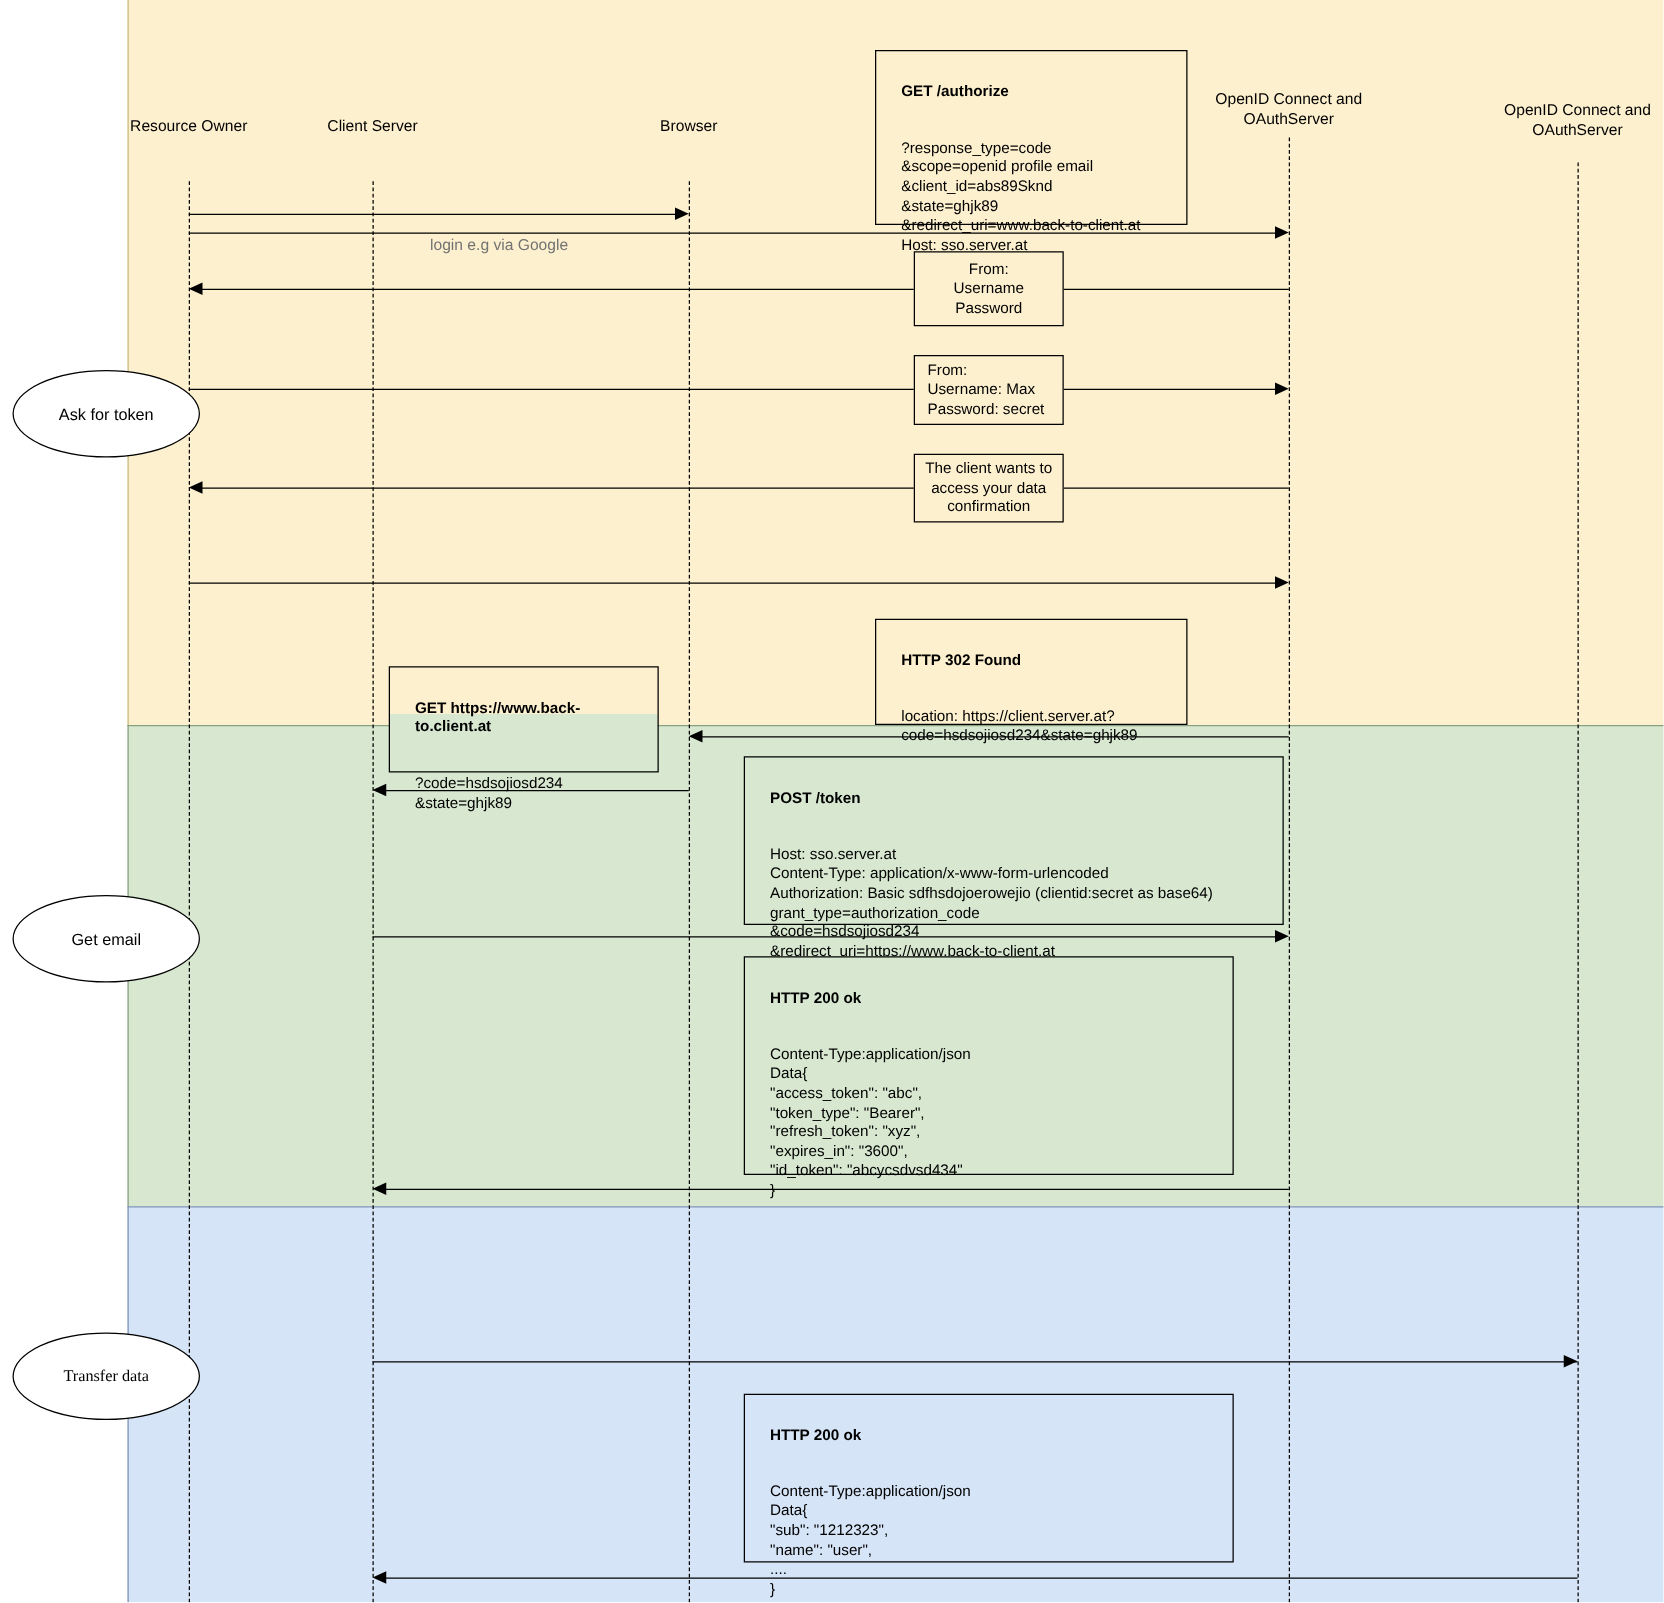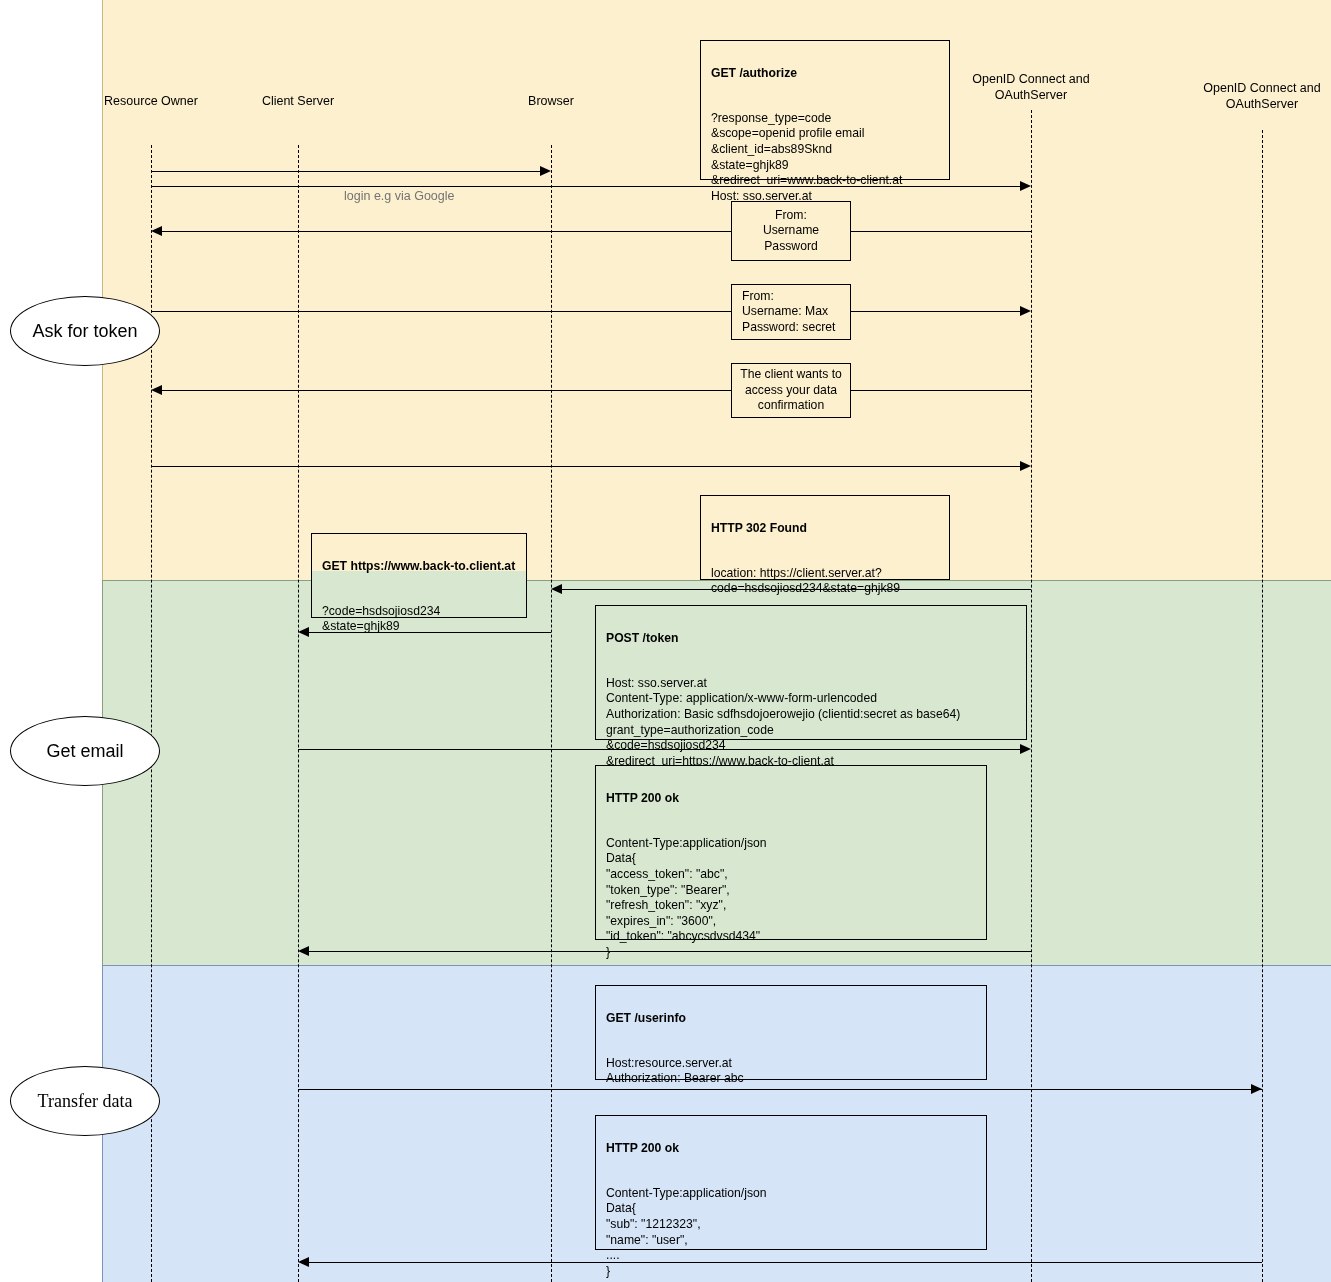--- a/index.html
+++ b/index.html
@@ -63,21 +63,21 @@
   }
 
   
   .note {
     position: absolute;
     box-sizing: border-box;
     border: 1.4px solid #000;
     font-size: 12.2px;
     line-height: 15.6px;
     color: #000;
-    padding: 9px 10px;
+    padding: 9px 20px;
     white-space: pre-line;
   }
   .note .title {
     font-weight: bold;
     display: block;
     margin-bottom: 14px;
   }
   .note.center { text-align: center; }
   .note.center .body { display: block; }
   .note.plain { padding: 0; display: flex; align-items: center; justify-content: center; }
@@ -91,21 +91,21 @@
 
   
   .phase {
     position: absolute;
     border: 1.6px solid #000;
     border-radius: 50%;
     background: #ffffff;
     display: flex;
     align-items: center;
     justify-content: center;
-    font-size: 18px;
+    font-size: 13px;
     color: #000;
   }
 </style>
 </head>
 <body>
 
 <div id="canvas">
 
   <div class="band band-ask"></div>
   <div class="band band-get"></div>
@@ -228,25 +228,20 @@
 "id_token": "abcycsdvsd434"
 }</span>
   </div>
 
   <div class="arrow" style="left:298px; top:1089px; width:964px;"></div>
   <div class="head head-r" style="left:1251px; top:1084px;"></div>
 
   <div class="arrow" style="left:308px; top:1262px; width:954px;"></div>
   <div class="head head-l" style="left:298px; top:1257px;"></div>
 
-  <div class="note bg-blue" style="left:595px; top:985px; width:392px; height:95px;">
-    <span class="title">GET /userinfo</span>
-    <span class="body">Host:resource.server.at
-Authorization: Bearer abc</span>
-  </div>
 
   <div class="note bg-blue" style="left:595px; top:1115px; width:392px; height:135px;">
     <span class="title">HTTP 200 ok</span>
     <span class="body">Content-Type:application/json
 Data{
 "sub": "1212323",
 "name": "user",
 ....
 }</span>
   </div>

